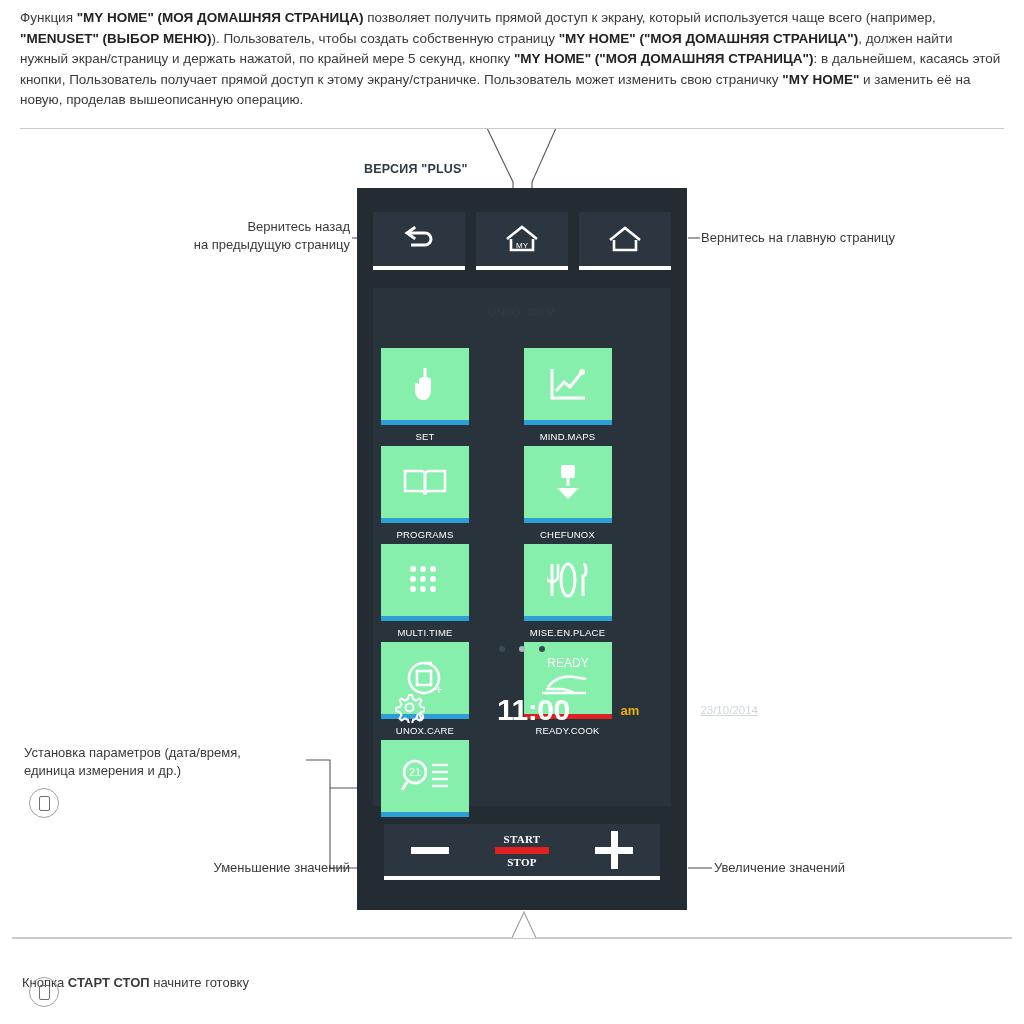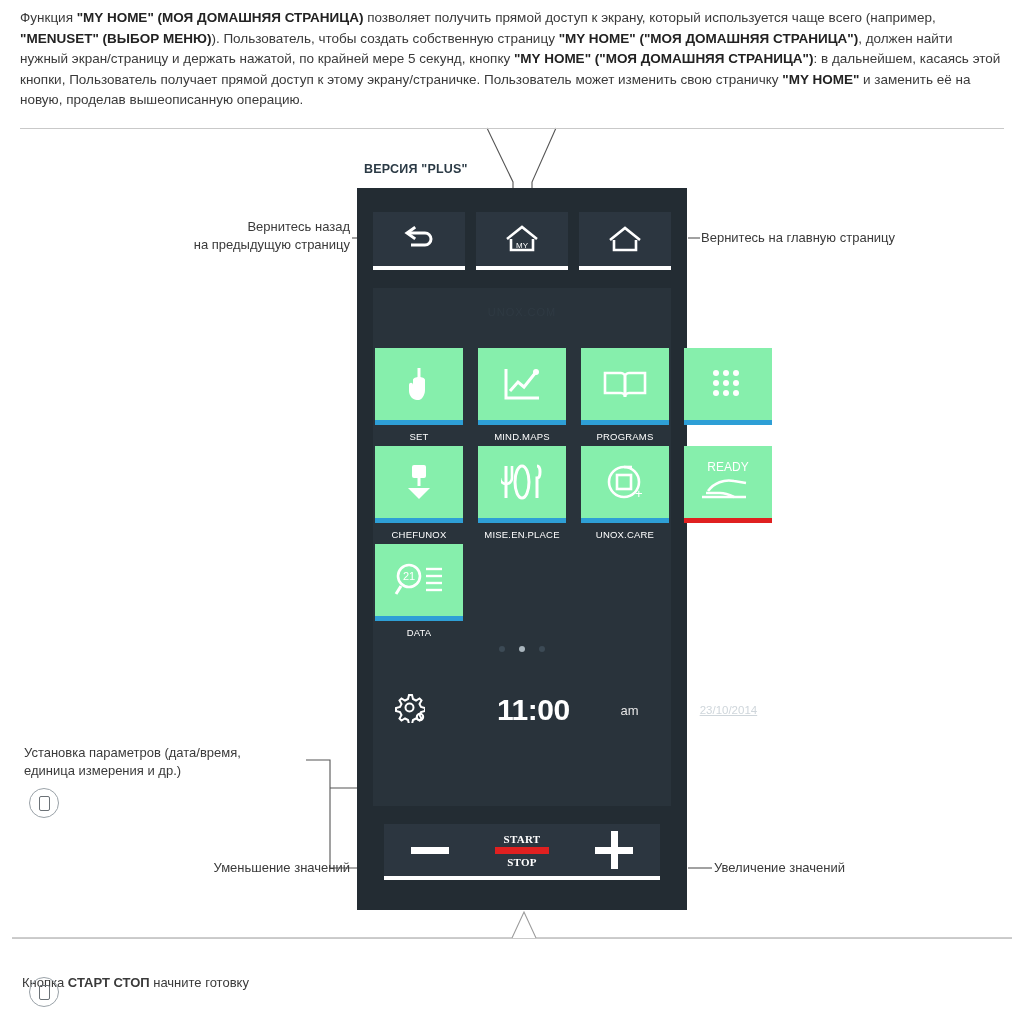--- a/index.html
+++ b/index.html
@@ -69,24 +69,24 @@
     width: 298px; height: 518px;
     background: #29333b;
   }
   .ghost {
     position: absolute; left: 0; top: 18px; width: 100%;
     text-align: center; font-size: 11px; color: #2f3a43;
     letter-spacing: 1px;
   }
 
   .grid {
-    position: absolute; left: 2px; top: 60px;
+    position: absolute; left: 8px; top: 60px;
     width: 270px;
     display: grid;
-    grid-template-columns: repeat(4, 1fr);
+    grid-template-columns: repeat(2, 1fr);
     gap: 4px 15px;
   }
   .cell { width: 88px; }
   .tile {
     width: 88px; height: 72px;
     background: #86efac;
     display: flex; align-items: center; justify-content: center;
   }
   .bar { height: 5px; background: #2e9fd6; width: 88px; }
   .bar.red { background: #e02020; }
@@ -110,21 +110,21 @@
     position: absolute; left: 0; top: 392px; width: 100%;
     height: 60px;
     display: flex; align-items: center; gap: 44px;
   }
   .gear { margin-left: 22px; }
   .clock {
     margin-left: 28px;
     color: #ffffff; font-size: 30px; font-weight: bold;
     letter-spacing: -0.5px;
   }
-  .ampm { color: #e5e5e5; font-size: 13px; margin-left: 7px; font-weight: normal; }
+  .ampm { color: #eab308; font-size: 13px; margin-left: 7px; font-weight: bold; }
   .date { margin-left: 17px; color: #cfd6db; font-size: 11.5px; text-decoration: underline; }
 
   
   .bottomrow {
     position: absolute; left: 16px; top: 636px;
     width: 298px; height: 60px;
     display: flex; justify-content: center; font-family: Liberation Serif, serif;
   }
   .bottombtn {
     width: 92px; height: 56px;
@@ -251,20 +251,32 @@
 
         <div class="cell">
           <div class="tile">
             <svg width="46" height="34" viewBox="0 0 46 34">
               <path d="M3 6 h16 a4 4 0 0 1 4 4 v20 a4 4 0 0 0 -4 -4 h-16 z" fill="none" stroke="#fff" stroke-width="2.6"></path>
               <path d="M43 6 h-16 a4 4 0 0 0 -4 4 v20 a4 4 0 0 1 4 -4 h16 z" fill="none" stroke="#fff" stroke-width="2.6"></path>
             </svg>
           </div>
           <div class="bar"></div>
           <div class="label">PROGRAMS</div>
+        </div>
+
+        <div class="cell">
+          <div class="tile">
+            <svg width="34" height="40" viewBox="0 0 34 40">
+              <rect x="10" y="3" width="14" height="13" rx="2" fill="#fff"></rect>
+              <path d="M17 16 v8" stroke="#fff" stroke-width="3"></path>
+              <path d="M6 26 h22 l-11 11 z" fill="#fff"></path>
+            </svg>
+          </div>
+          <div class="bar"></div>
+          <div class="label">CHEFUNOX</div>
         </div>
 
         <div class="cell">
           <div class="tile">
             <svg width="42" height="34" viewBox="0 0 42 34">
               <g fill="#fff">
                 <circle cx="9" cy="6" r="3"></circle>
                   <circle cx="19" cy="6" r="3"></circle>
                   <circle cx="29" cy="6" r="3"></circle>
                 <circle cx="9" cy="16" r="3"></circle>
@@ -275,32 +287,20 @@
                   <circle cx="29" cy="26" r="3"></circle>
               </g>
             </svg>
           </div>
           <div class="bar"></div>
           <div class="label">MULTI.TIME</div>
         </div>
 
         <div class="cell">
           <div class="tile">
-            <svg width="34" height="40" viewBox="0 0 34 40">
-              <rect x="10" y="3" width="14" height="13" rx="2" fill="#fff"></rect>
-              <path d="M17 16 v8" stroke="#fff" stroke-width="3"></path>
-              <path d="M6 26 h22 l-11 11 z" fill="#fff"></path>
-            </svg>
-          </div>
-          <div class="bar"></div>
-          <div class="label">CHEFUNOX</div>
-        </div>
-
-        <div class="cell">
-          <div class="tile">
             <svg width="42" height="38" viewBox="0 0 42 38">
               <path d="M5 3 v12 M5 15 v20" stroke="#fff" stroke-width="3"></path>
               <path d="M11 3 v12 a6 6 0 0 1 -12 0" fill="none" stroke="#fff" stroke-width="2.6"></path>
               <ellipse cx="21" cy="19" rx="7" ry="16" fill="none" stroke="#fff" stroke-width="3"></ellipse>
               <path d="M36 3 c4 0 4 12 0 12 v20" fill="none" stroke="#fff" stroke-width="3"></path>
             </svg>
           </div>
           <div class="bar"></div>
           <div class="label">MISE.EN.PLACE</div>
         </div>

